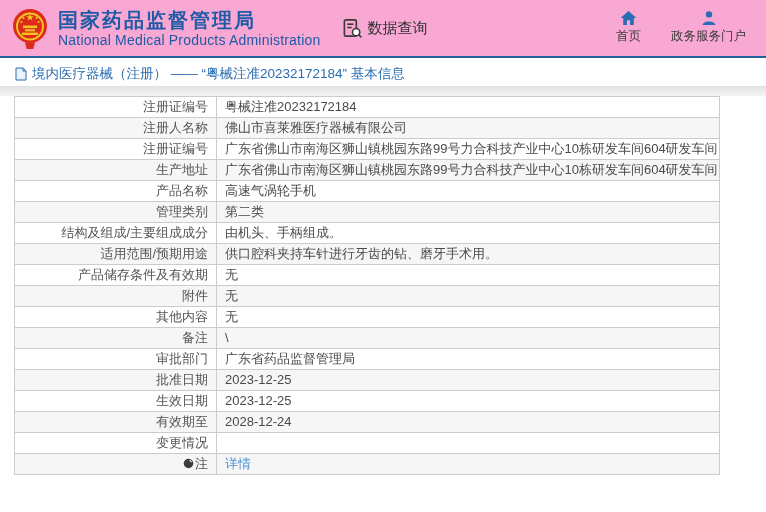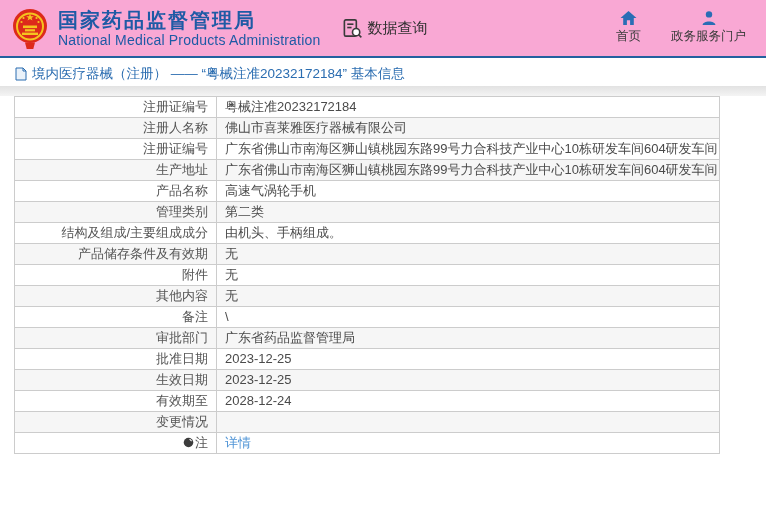--- a/index.html
+++ b/index.html
@@ -144,20 +144,24 @@
         </tr>
         <tr>
           <td class="label-cell"><span>管理类别</span></td>
           <td class="value-cell">第二类</td>
         </tr>
         <tr>
           <td class="label-cell"><span>结构及组成/主要组成成分</span></td>
           <td class="value-cell">由机头、手柄组成。</td>
         </tr>
         <tr>
+          <td class="label-cell"><span>适用范围/预期用途</span></td>
+          <td class="value-cell">供口腔科夹持车针进行牙齿的钻、磨牙手术用。</td>
+        </tr>
+        <tr>
           <td class="label-cell"><span>产品储存条件及有效期</span></td>
           <td class="value-cell">无</td>
         </tr>
         <tr>
           <td class="label-cell"><span>附件</span></td>
           <td class="value-cell">无</td>
         </tr>
         <tr>
           <td class="label-cell"><span>其他内容</span></td>
           <td class="value-cell">无</td>

